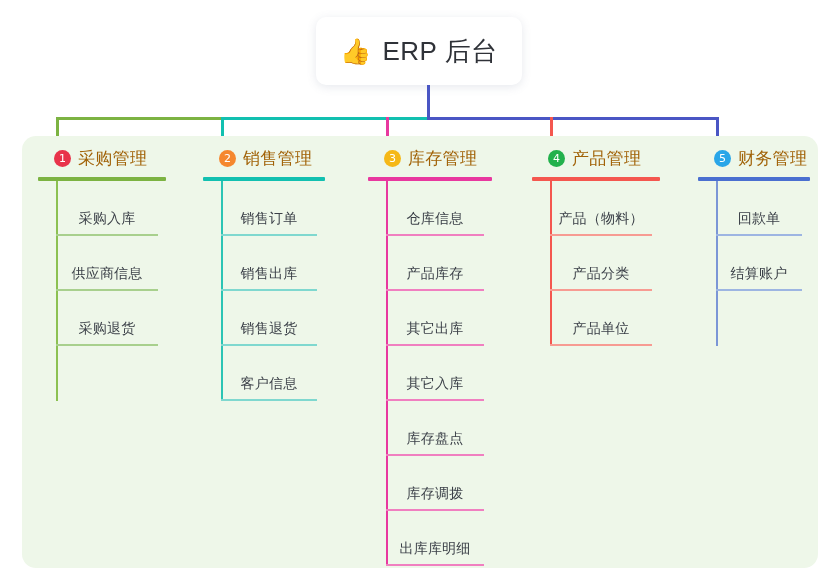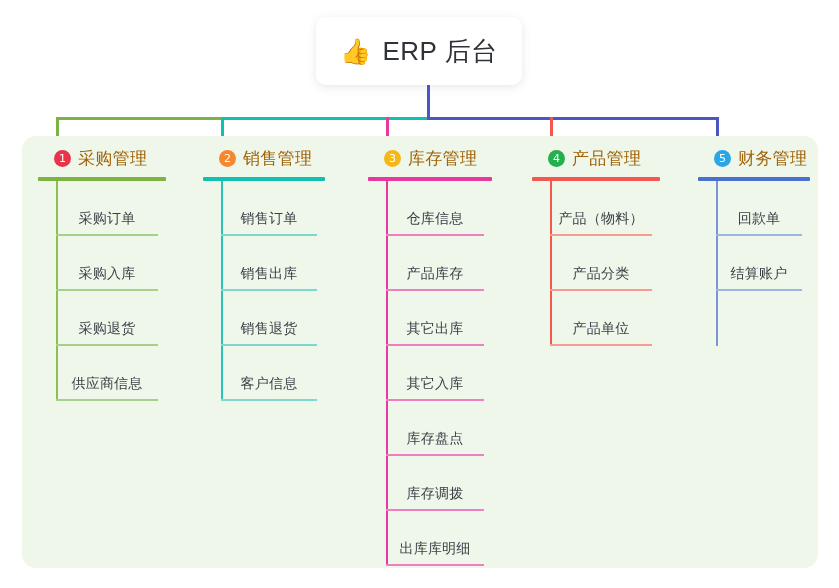--- a/index.html
+++ b/index.html
@@ -179,35 +179,31 @@
   <div id="columns-layer">
       <div class="column" style="left: 38px; width: 128px;">
         <div class="col-header">
           <span class="badge" style="background: rgb(232, 51, 74);">1</span>
           <span class="col-title">采购管理</span>
         </div>
         <div class="col-rule" style="background: rgb(124, 179, 66); width: 128px;"></div>
         <div class="leaves">
           <div class="spine" style="background: rgb(140, 193, 82); height: 220px;"></div>
           <div class="leaf">
-            <div class="leaf-text" style="width: 102px;">采购订单</div>
-            <div class="leaf-rule" style="background: rgb(168, 208, 141); width: 102px;"></div>
-          </div>
-          <div class="leaf">
             <div class="leaf-text" style="width: 102px;">采购入库</div>
             <div class="leaf-rule" style="background: rgb(168, 208, 141); width: 102px;"></div>
           </div>
           <div class="leaf">
+            <div class="leaf-text" style="width: 102px;">供应商信息</div>
+            <div class="leaf-rule" style="background: rgb(168, 208, 141); width: 102px;"></div>
+          </div>
+          <div class="leaf">
             <div class="leaf-text" style="width: 102px;">采购退货</div>
             <div class="leaf-rule" style="background: rgb(168, 208, 141); width: 102px;"></div>
           </div>
-          <div class="leaf">
-            <div class="leaf-text" style="width: 102px;">供应商信息</div>
-            <div class="leaf-rule" style="background: rgb(168, 208, 141); width: 102px;"></div>
-          </div>
         </div>
       </div>
       <div class="column" style="left: 203px; width: 122px;">
         <div class="col-header">
           <span class="badge" style="background: rgb(245, 135, 46);">2</span>
           <span class="col-title">销售管理</span>
         </div>
         <div class="col-rule" style="background: rgb(18, 192, 176); width: 122px;"></div>
         <div class="leaves">
           <div class="spine" style="background: rgb(43, 196, 180); height: 220px;"></div>

